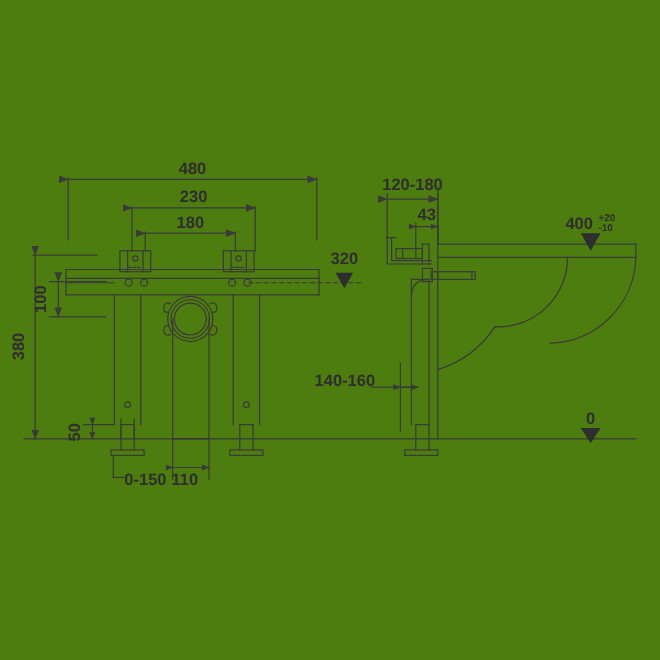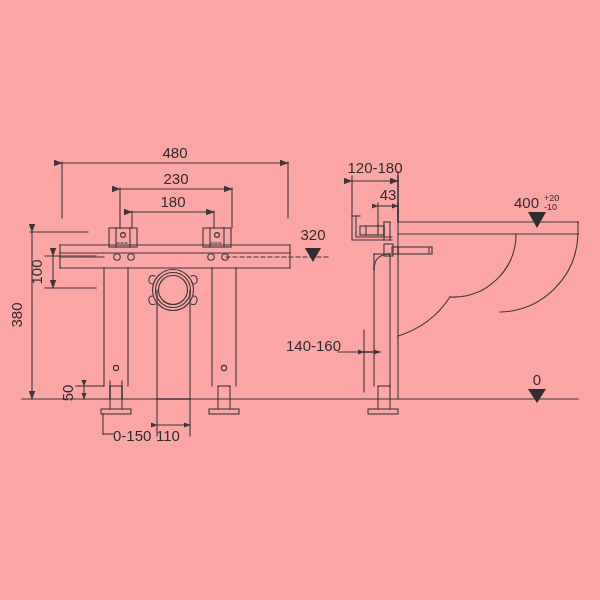--- a/index.html
+++ b/index.html
@@ -2,21 +2,21 @@
 <html><head>
 <meta charset="utf-8">
 <title>Technical Drawing</title>
 <style>
   html,body{margin:0;padding:0;background:#ffffff;}
   body{
     font-family:"Liberation Sans", sans-serif;
     width:600px;height:600px;overflow:hidden;
     -webkit-font-smoothing:antialiased;
   }
-  #stage{position:relative;width:600px;height:600px;background:#fca5a5;}
+  #stage{position:relative;width:600px;height:600px;background:#4d7c0f;font-weight:bold;}
   svg{display:block;}
   .dimtxt{
     font-family:"Liberation Sans", sans-serif;
     font-size:15px;
     fill:#2e2e2e;
   }
   .dimtxt-sm{
     font-family:"Liberation Sans", sans-serif;
     font-size:9px;
     fill:#2e2e2e;

